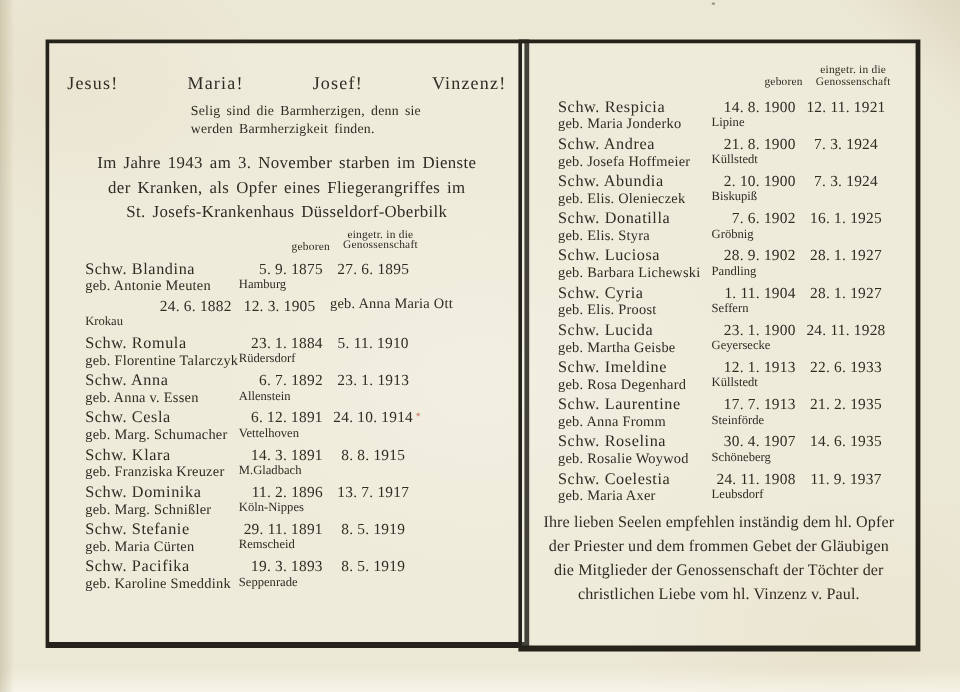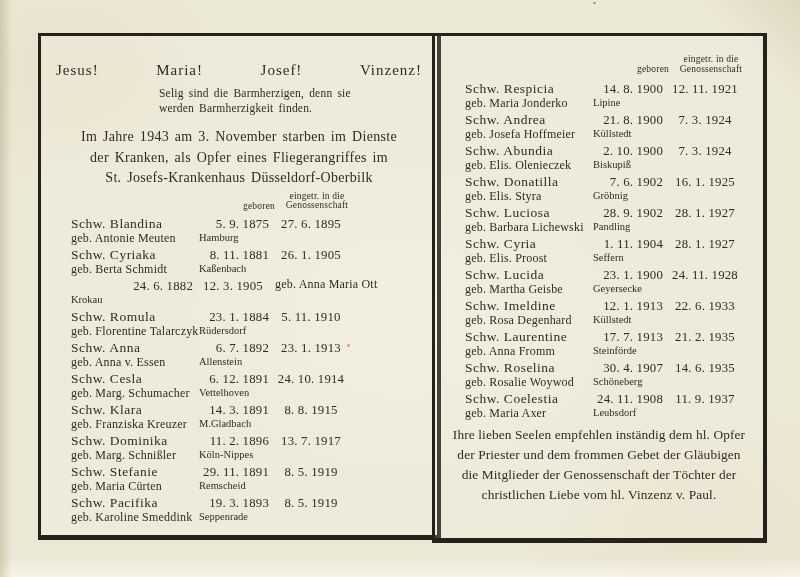--- a/index.html
+++ b/index.html
@@ -103,28 +103,20 @@
   <div class="entries" id="left-entries">
       <div class="entry">
         <div class="name">Schw. Blandina</div>
         <div class="bdate">5. 9. 1875</div>
         <div class="edate">27. 6. 1895</div>
         <div class="maiden">geb. Antonie Meuten</div>
         <div class="bplace">Hamburg</div>
         <div></div>
       </div>
       <div class="entry">
-        <div class="name">Schw. Cyriaka</div>
-        <div class="bdate">8. 11. 1881</div>
-        <div class="edate">26. 1. 1905</div>
-        <div class="maiden">geb. Berta Schmidt</div>
-        <div class="bplace">Kaßenbach</div>
-        <div></div>
-      </div>
-      <div class="entry">
         <div class="bdate">24. 6. 1882</div>
         <div class="edate">12. 3. 1905</div>
         <div class="maiden">geb. Anna Maria Ott</div>
         <div class="bplace">Krokau</div>
         <div></div>
       </div>
       <div class="entry">
         <div class="name">Schw. Romula</div>
         <div class="bdate">23. 1. 1884</div>
         <div class="edate">5. 11. 1910</div>

